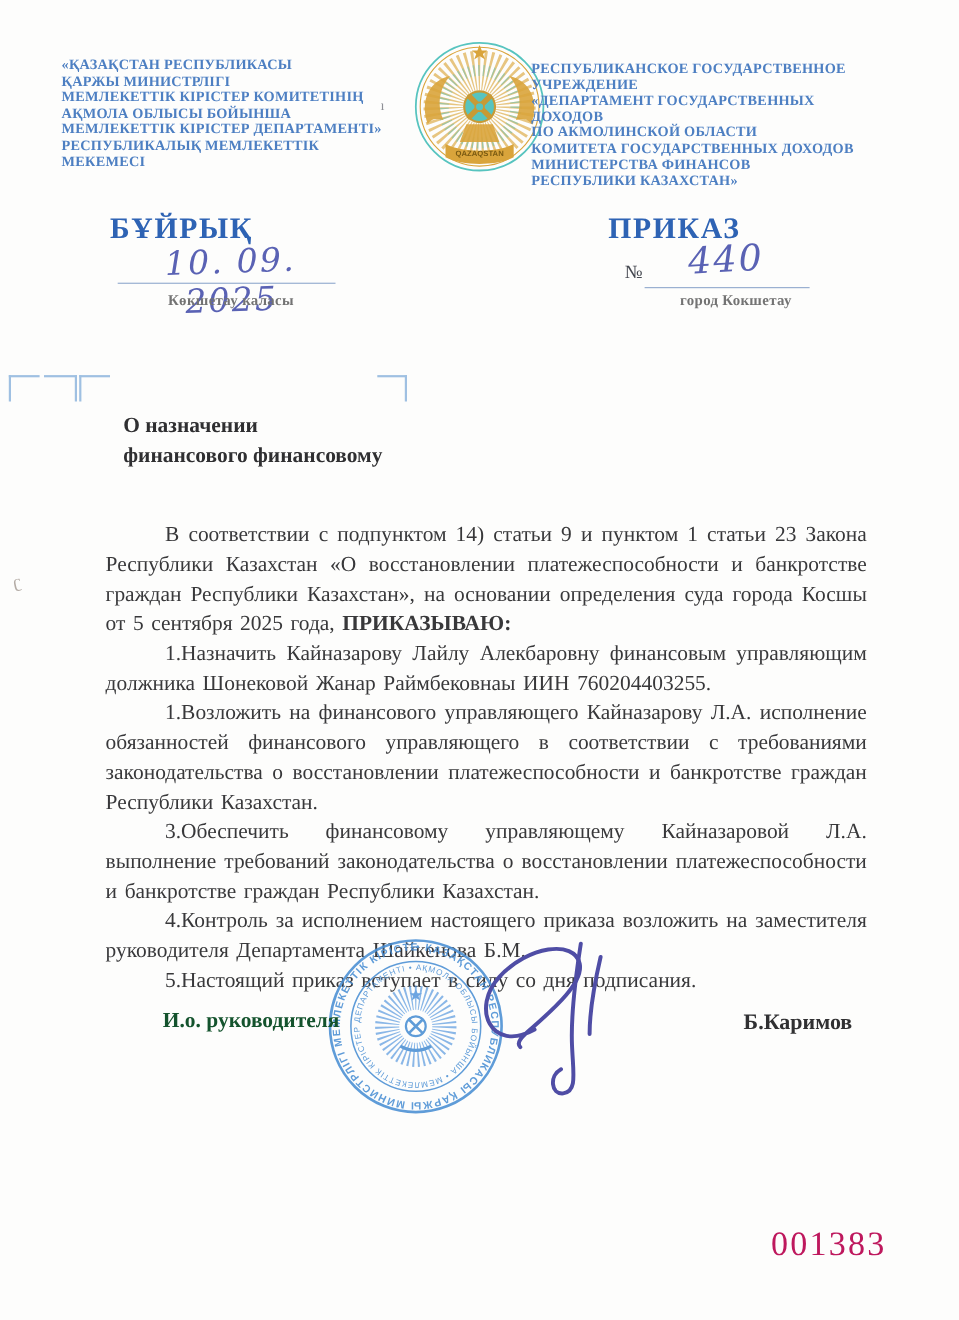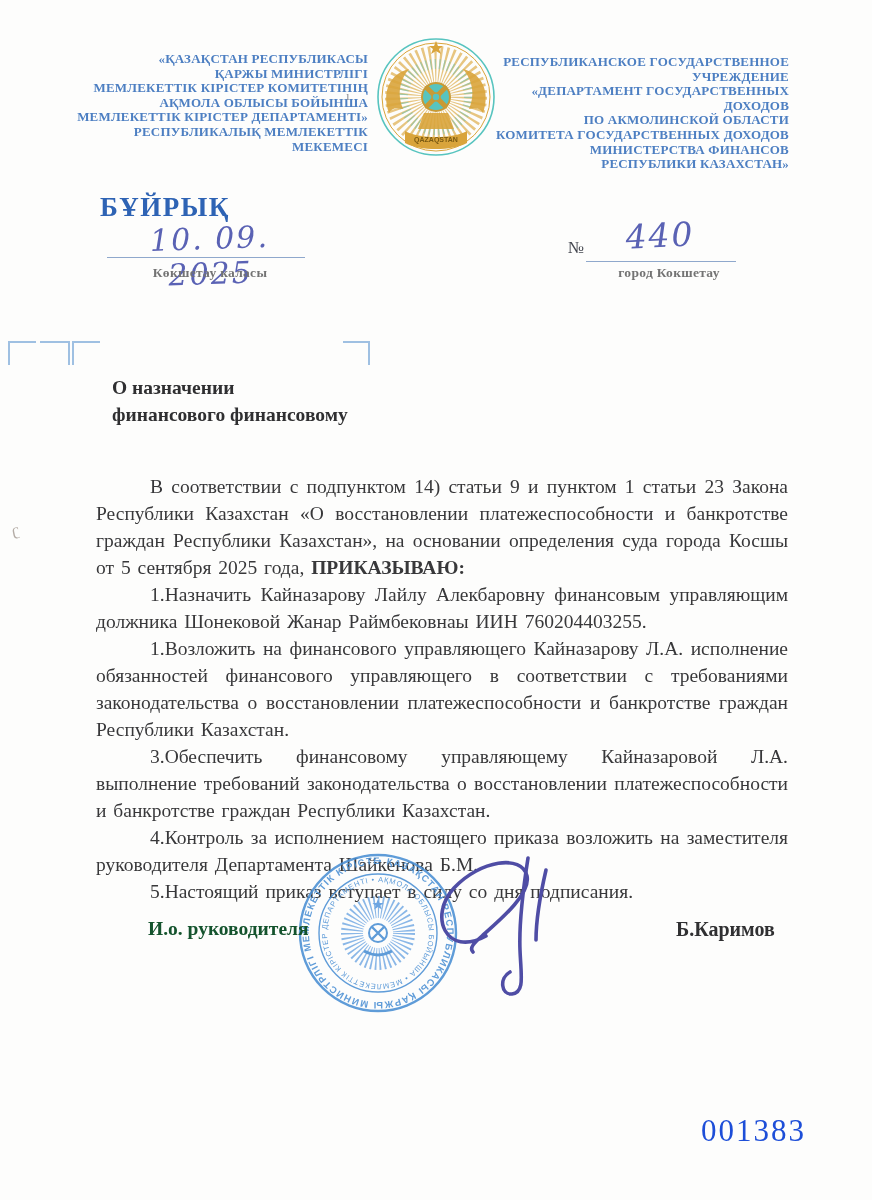--- a/index.html
+++ b/index.html
@@ -4,21 +4,21 @@
 <style>
   html,body{margin:0;padding:0;background:#e8e8e8;}
   .page{
     position:relative;width:872px;height:1200px;margin:0 auto;
     background:#fdfdfc;overflow:hidden;
     font-family:"Liberation Serif","DejaVu Serif",serif;
     color:#3a3a3c;
   }
   
   .org-block{
-    position:absolute;text-align:right;
+    position:absolute;text-align:left;
     font-weight:bold;font-size:13px;line-height:14.6px;
     color:#4d7fc2;letter-spacing:.2px;
   }
   .org-kk{left:56px;top:52px;width:312px;}
   .org-ru{left:483px;top:55px;width:306px;}
   .emblem{position:absolute;left:375px;top:35px;width:122px;height:124px;}
   
   .order-title{
     position:absolute;font-weight:bold;font-size:27px;letter-spacing:1.5px;
     color:#2e63b4;
@@ -60,21 +60,21 @@
     color:#38383a;word-spacing:2px;
   }
   .body-text p{margin:0;text-indent:54px;}
   .body-text .b{font-weight:bold;}
   
   .sig-label{position:absolute;left:148px;top:918px;font-weight:bold;font-size:19.5px;color:#14532d;}
   .sig-name{position:absolute;left:676px;top:918px;font-weight:bold;font-size:20px;color:#303032;}
   .stamp{position:absolute;left:296px;top:851px;width:164px;height:164px;opacity:.88;}
   .autograph{position:absolute;left:424px;top:838px;width:152px;height:168px;}
   .doc-number{
-    position:absolute;left:701px;top:1113px;font-size:31px;color:#1d4ed8;
+    position:absolute;left:701px;top:1113px;font-size:31px;color:#be185d;
     letter-spacing:2px;
   }
   .artifact{position:absolute;color:#b4aca6;font-size:13px;}
   .af1{left:12px;top:521px;font-size:16px;transform:rotate(-12deg);}
   .af2{left:346px;top:88px;color:#8e9096;}
 </style>
 </head>
 <body>
 
 <div class="page">
@@ -116,20 +116,21 @@
     <div>РЕСПУБЛИКАНСКОЕ ГОСУДАРСТВЕННОЕ</div>
     <div>УЧРЕЖДЕНИЕ</div>
     <div>«ДЕПАРТАМЕНТ ГОСУДАРСТВЕННЫХ ДОХОДОВ</div>
     <div>ПО АКМОЛИНСКОЙ ОБЛАСТИ</div>
     <div>КОМИТЕТА ГОСУДАРСТВЕННЫХ ДОХОДОВ</div>
     <div>МИНИСТЕРСТВА ФИНАНСОВ</div>
     <div>РЕСПУБЛИКИ КАЗАХСТАН»</div>
   </div>
 
   <div class="order-title t-kk">БҰЙРЫҚ</div>
+  <div class="order-title t-ru">ПРИКАЗ</div>
 
   <div class="handwriting hw-date">10. 09. 2025</div>
   <div class="sign-line ln1"></div>
   <div class="place pl-kk">Көкшетау каласы</div>
 
   <div class="num-sign">№</div>
   <div class="handwriting hw-num">440</div>
   <div class="sign-line ln2"></div>
   <div class="place pl-ru">город Кокшетау</div>
 

